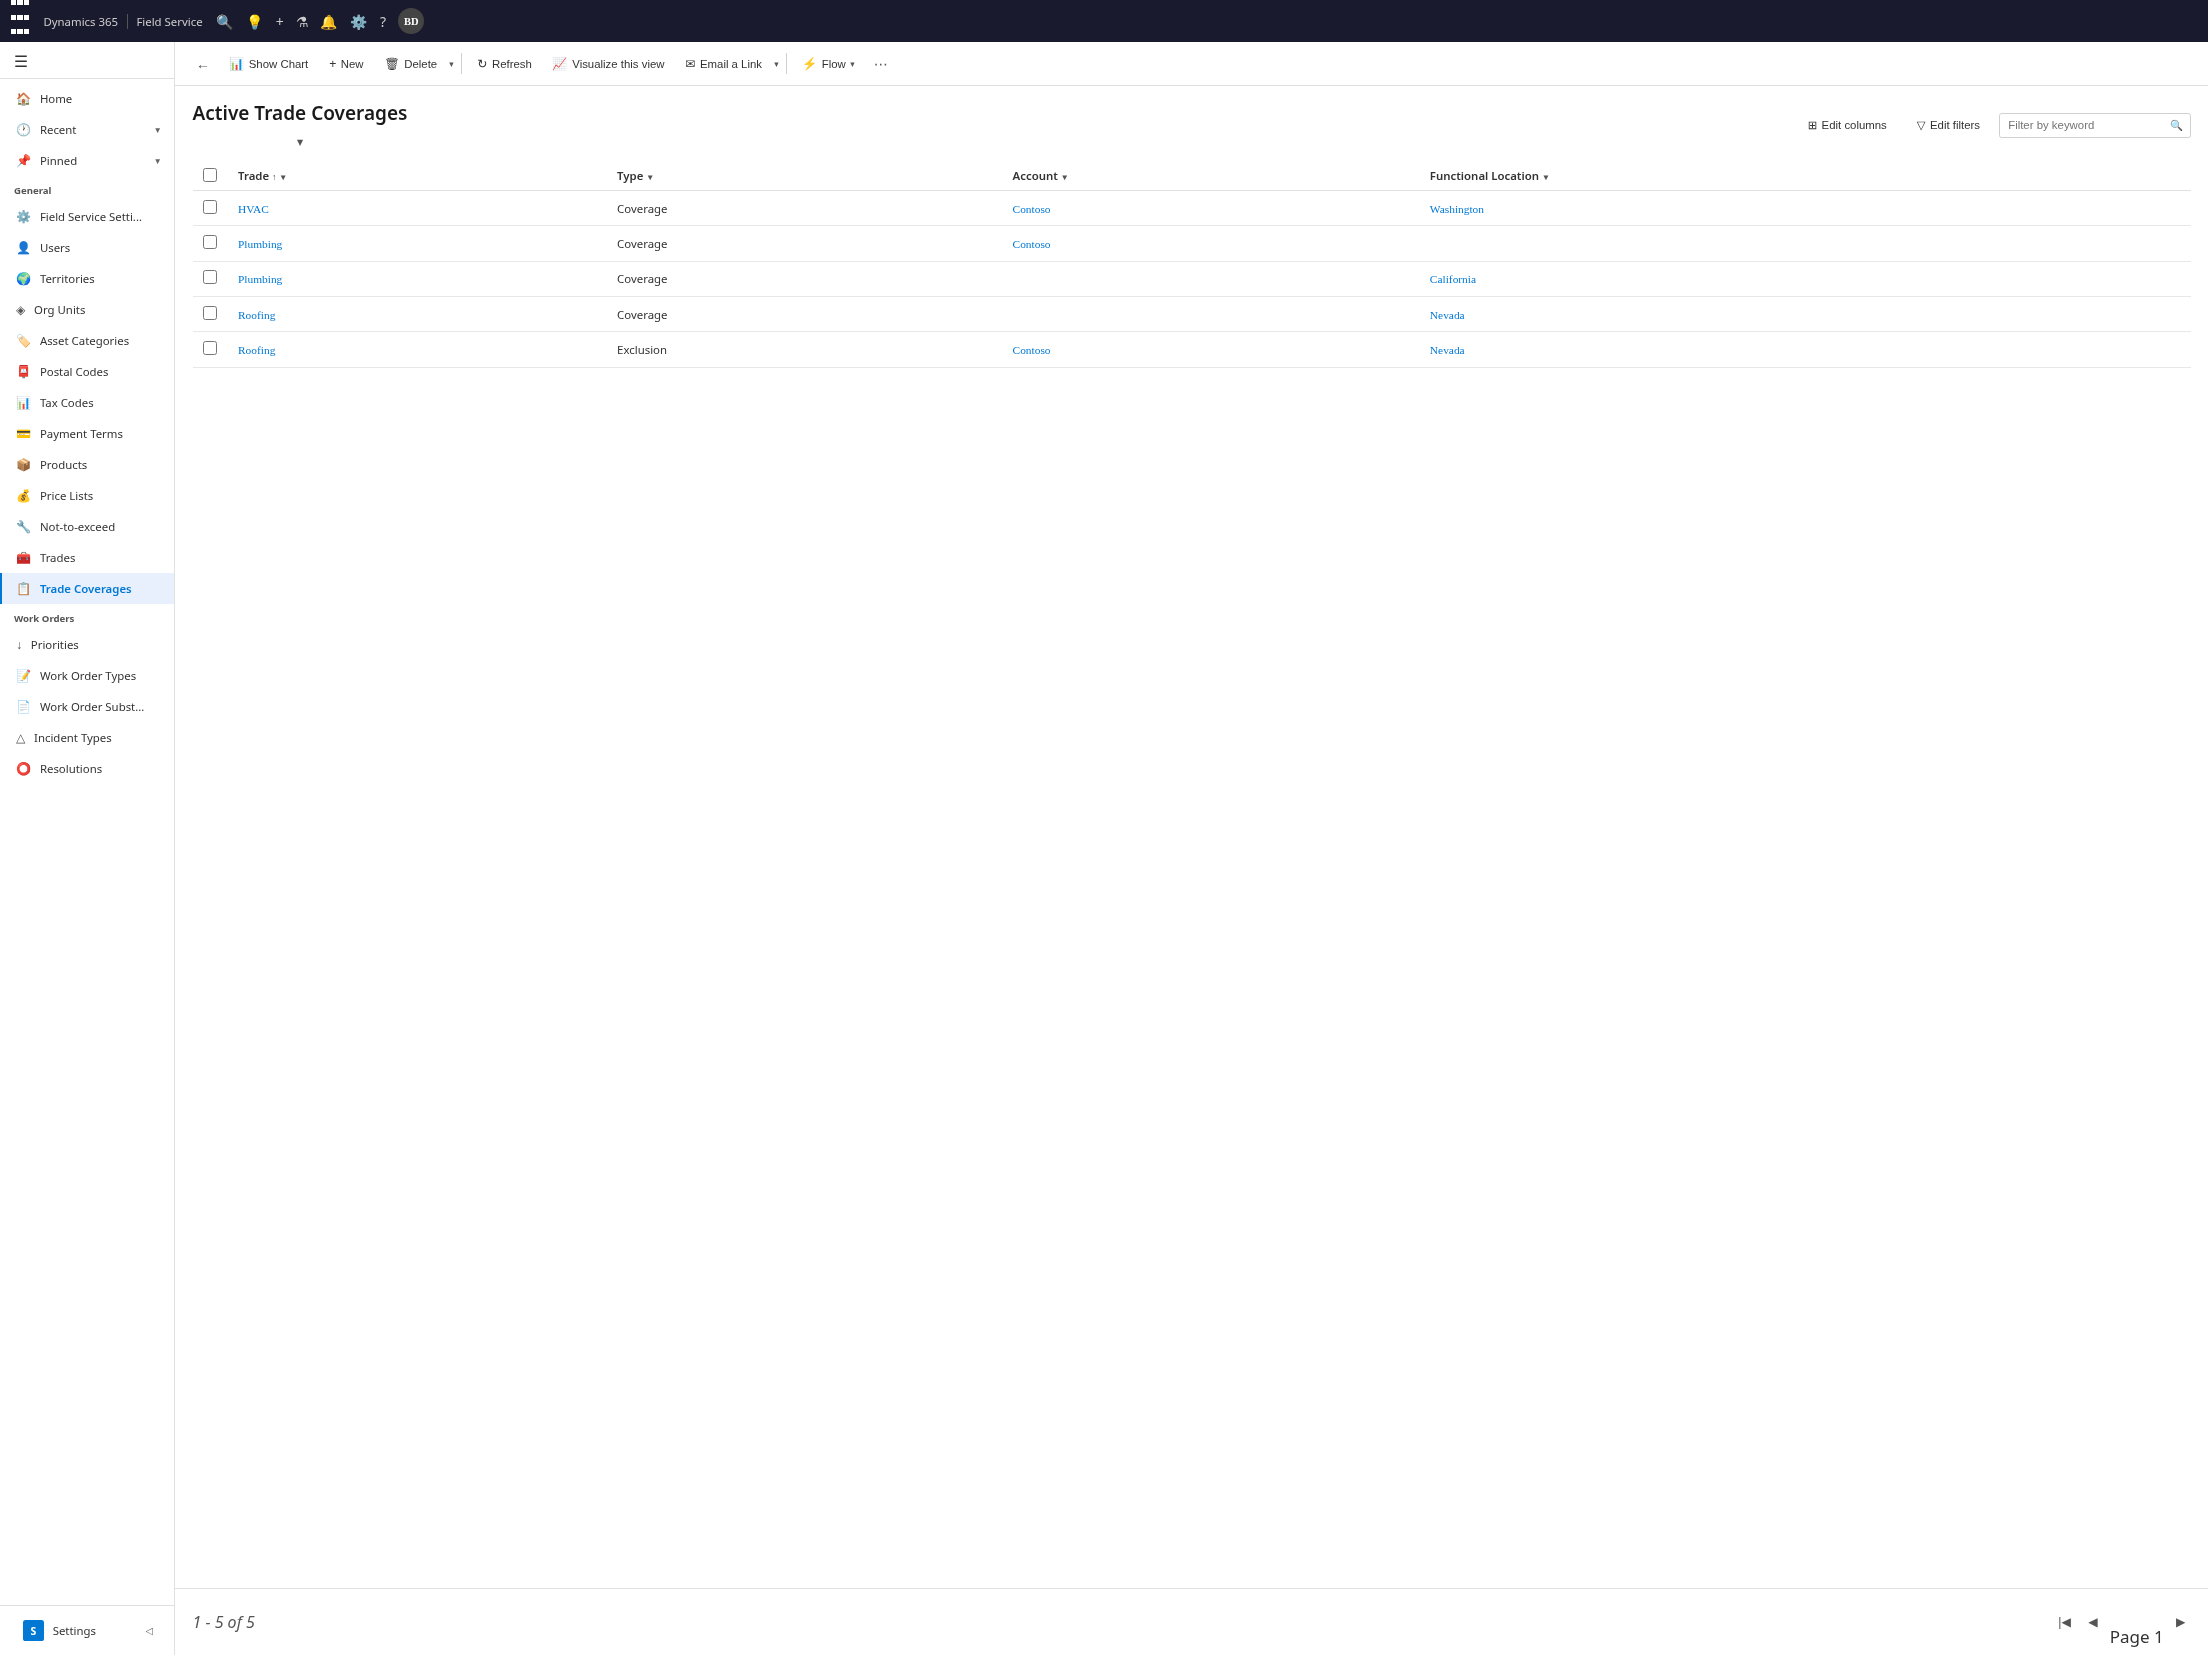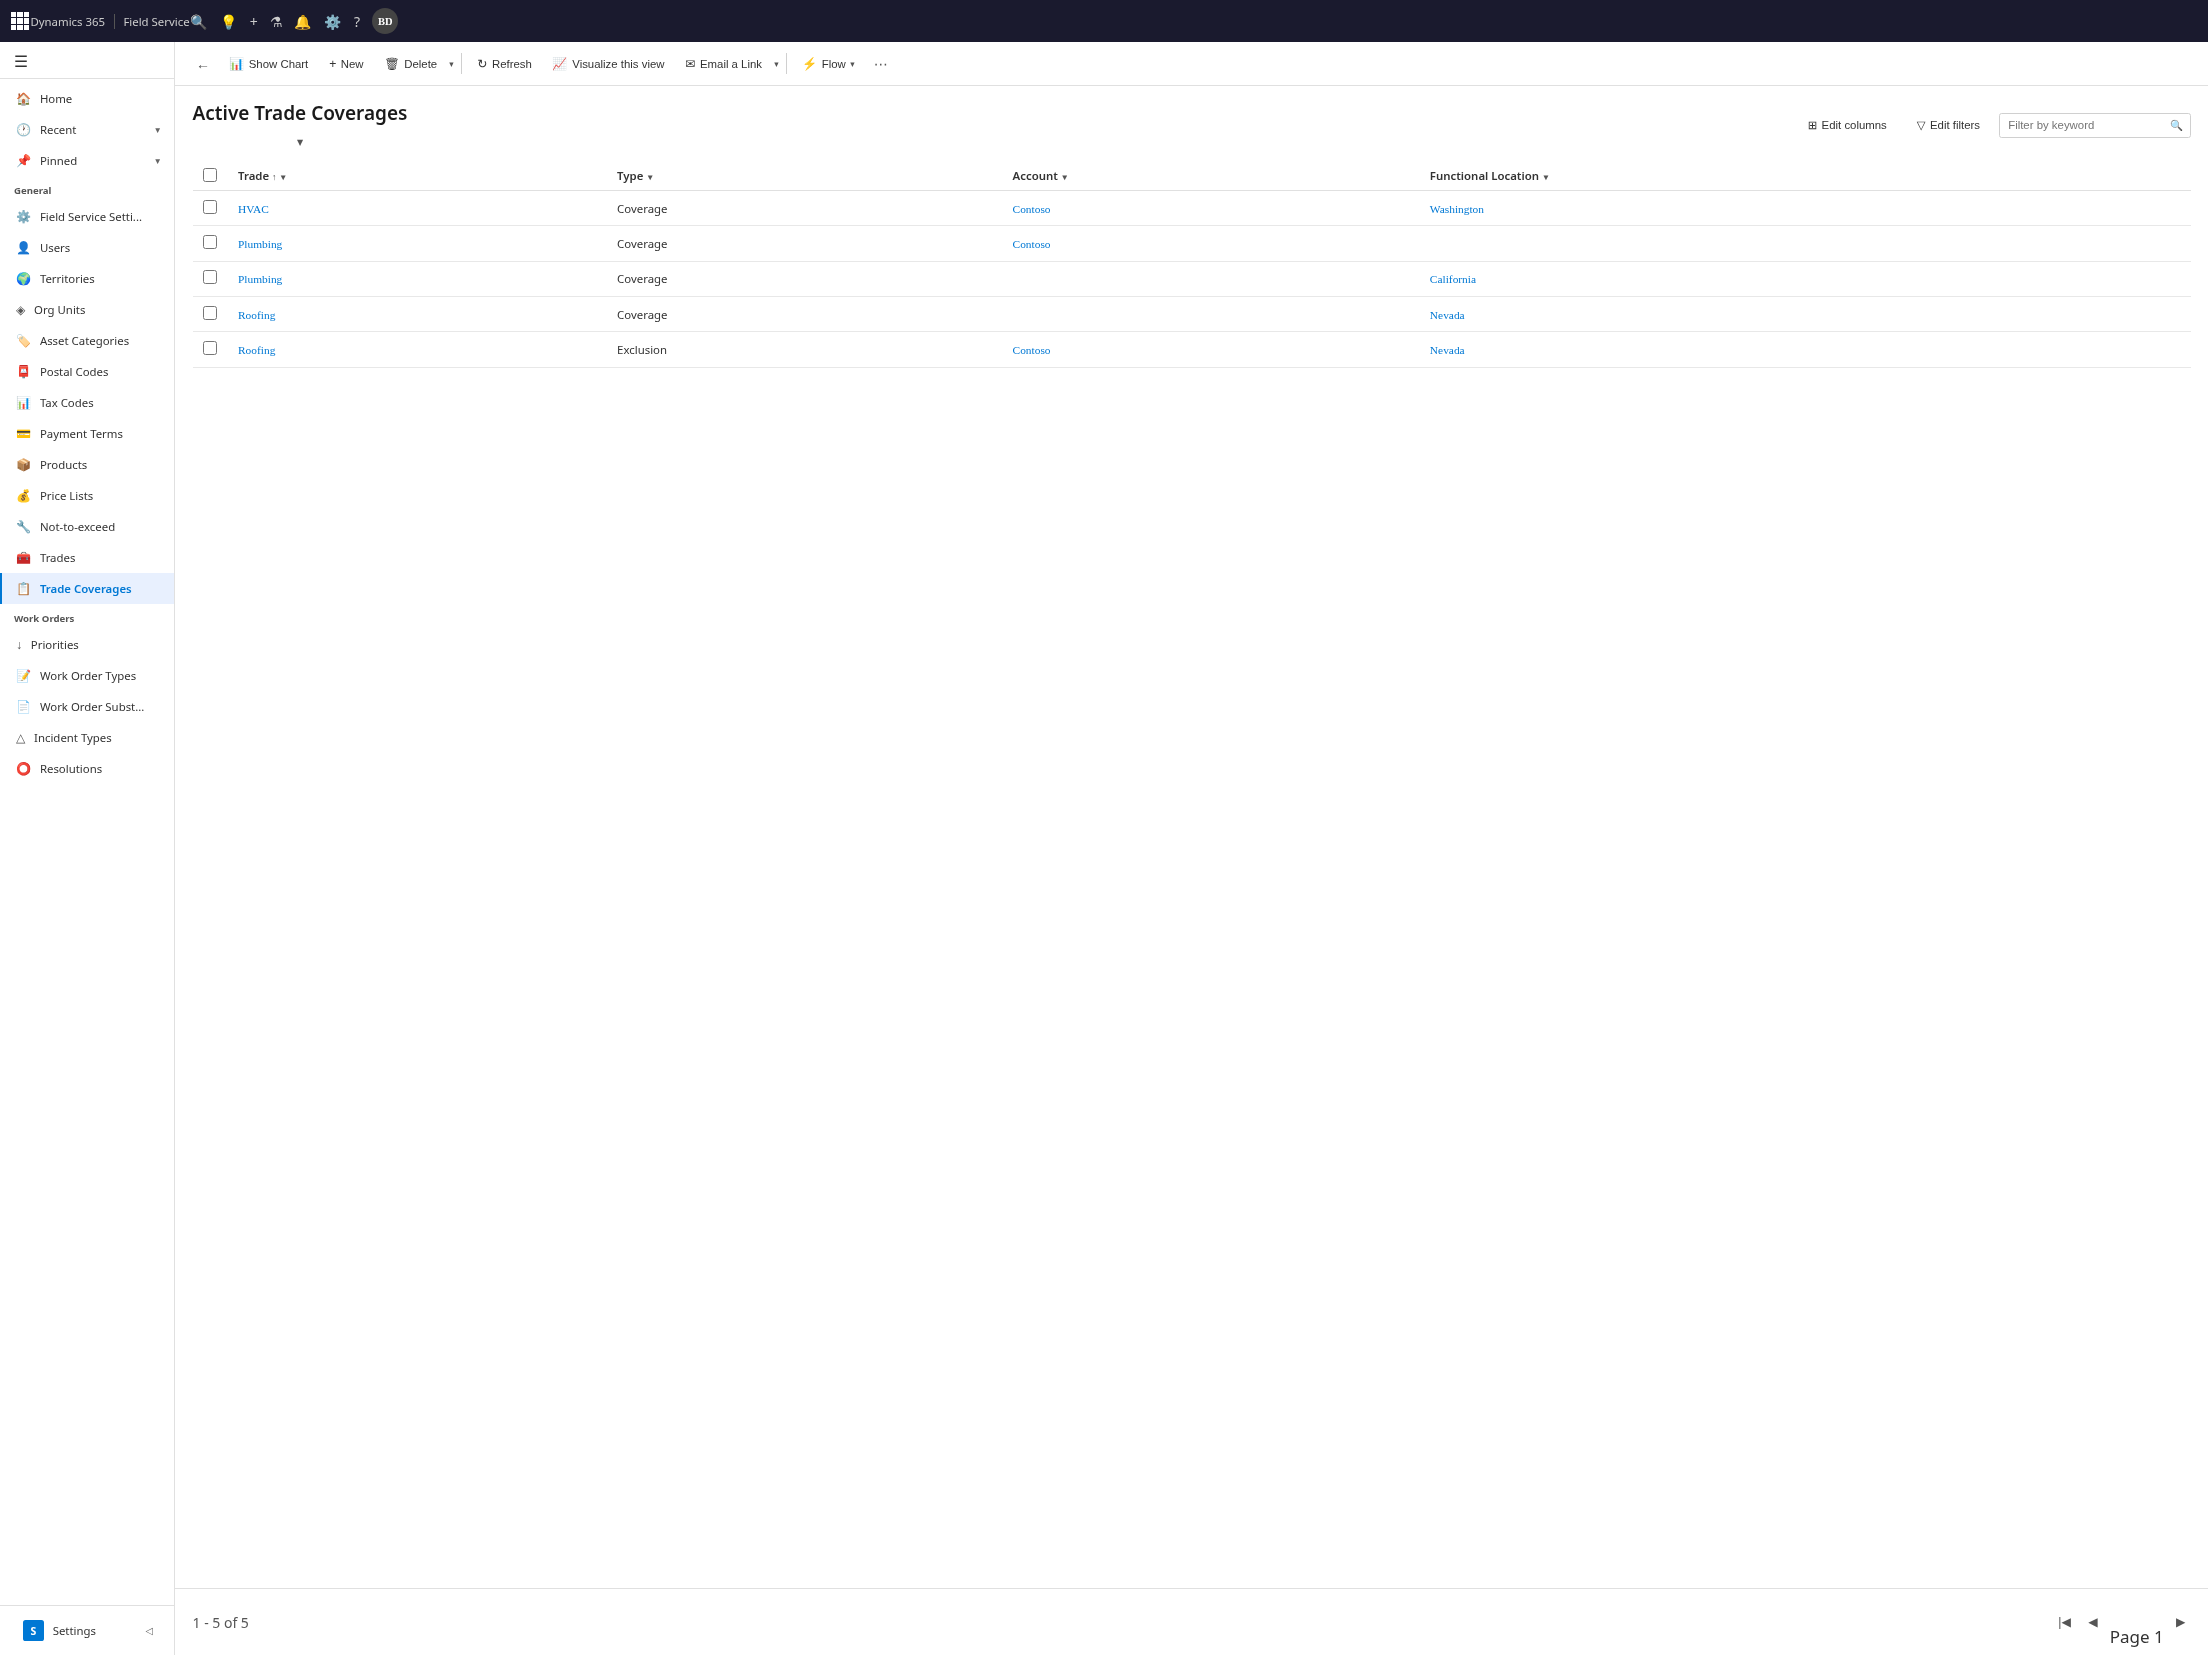--- a/index.html
+++ b/index.html
@@ -3,24 +3,23 @@
   <meta charset="utf-8">
   <style>
     * { box-sizing: border-box; margin: 0; padding: 0; }
     body { font-family: 'Segoe UI', system-ui, sans-serif; font-size: 12.2px; background: #f3f3f3; display: flex; flex-direction: column; height: 100vh; overflow: hidden; }
 
     
     .topnav {
       background: #1a1a2e;
       color: white;
       display: flex;
-      align-items: center;
       height: 42px;
       padding: 0 10.5px;
-      gap: 1px;
+      gap: 14px;
       flex-shrink: 0;
     }
     .topnav-brand { display: flex; align-items: center; gap: 8.7px; }
     .topnav-brand .app-name { font-size: 11.4px; color: #ccc; }
     .topnav-brand .module-name { font-size: 11.4px; color: #ccc; border-left: 0.9px solid #555; padding-left: 8.7px; }
     .topnav-title { flex: 1; text-align: center; font-size: 19px; font-weight: 300; letter-spacing: 5.2px; color: white; }
     .topnav-actions { display: flex; align-items: center; gap: 12.2px; }
     .topnav-icon { color: #ccc; cursor: pointer; font-size: 14px; }
     .topnav-avatar { width: 26px; height: 26px; border-radius: 50%; background: #444; color: white; display: flex; align-items: center; justify-content: center; font-size: 10.5px; font-weight: 600; cursor: pointer; font-family: Liberation Serif, serif; }
     .waffle-icon { display: grid; grid-template-columns: repeat(3,5.2px); gap: 1.7px; cursor: pointer; }
@@ -136,21 +135,21 @@
     .header-checkbox-cell { display: flex; align-items: center; justify-content: center; }
 
     
     .table-footer {
       display: flex; align-items: center; justify-content: space-between;
       padding: 7px 17.5px;
       border-top: 0.9px solid #e0e0e0;
       background: white;
       flex-shrink: 0;
     }
-    .page-info { font-size: 14px; color: #555; }
+    .page-info { font-size: 16px; color: #555; font-style: italic; }
     .pagination { display: flex; align-items: center; gap: 7px; }
     .page-btn { background: none; border: none; cursor: pointer; font-size: 12.2px; color: #555; padding: 3.5px 5.2px; }
     .page-label { font-size: 17px; color: #333; margin-top: 29px; }
   </style>
 </head>
 <body>
 
 <div class="topnav">
   <div class="waffle-icon">
     <span></span>

